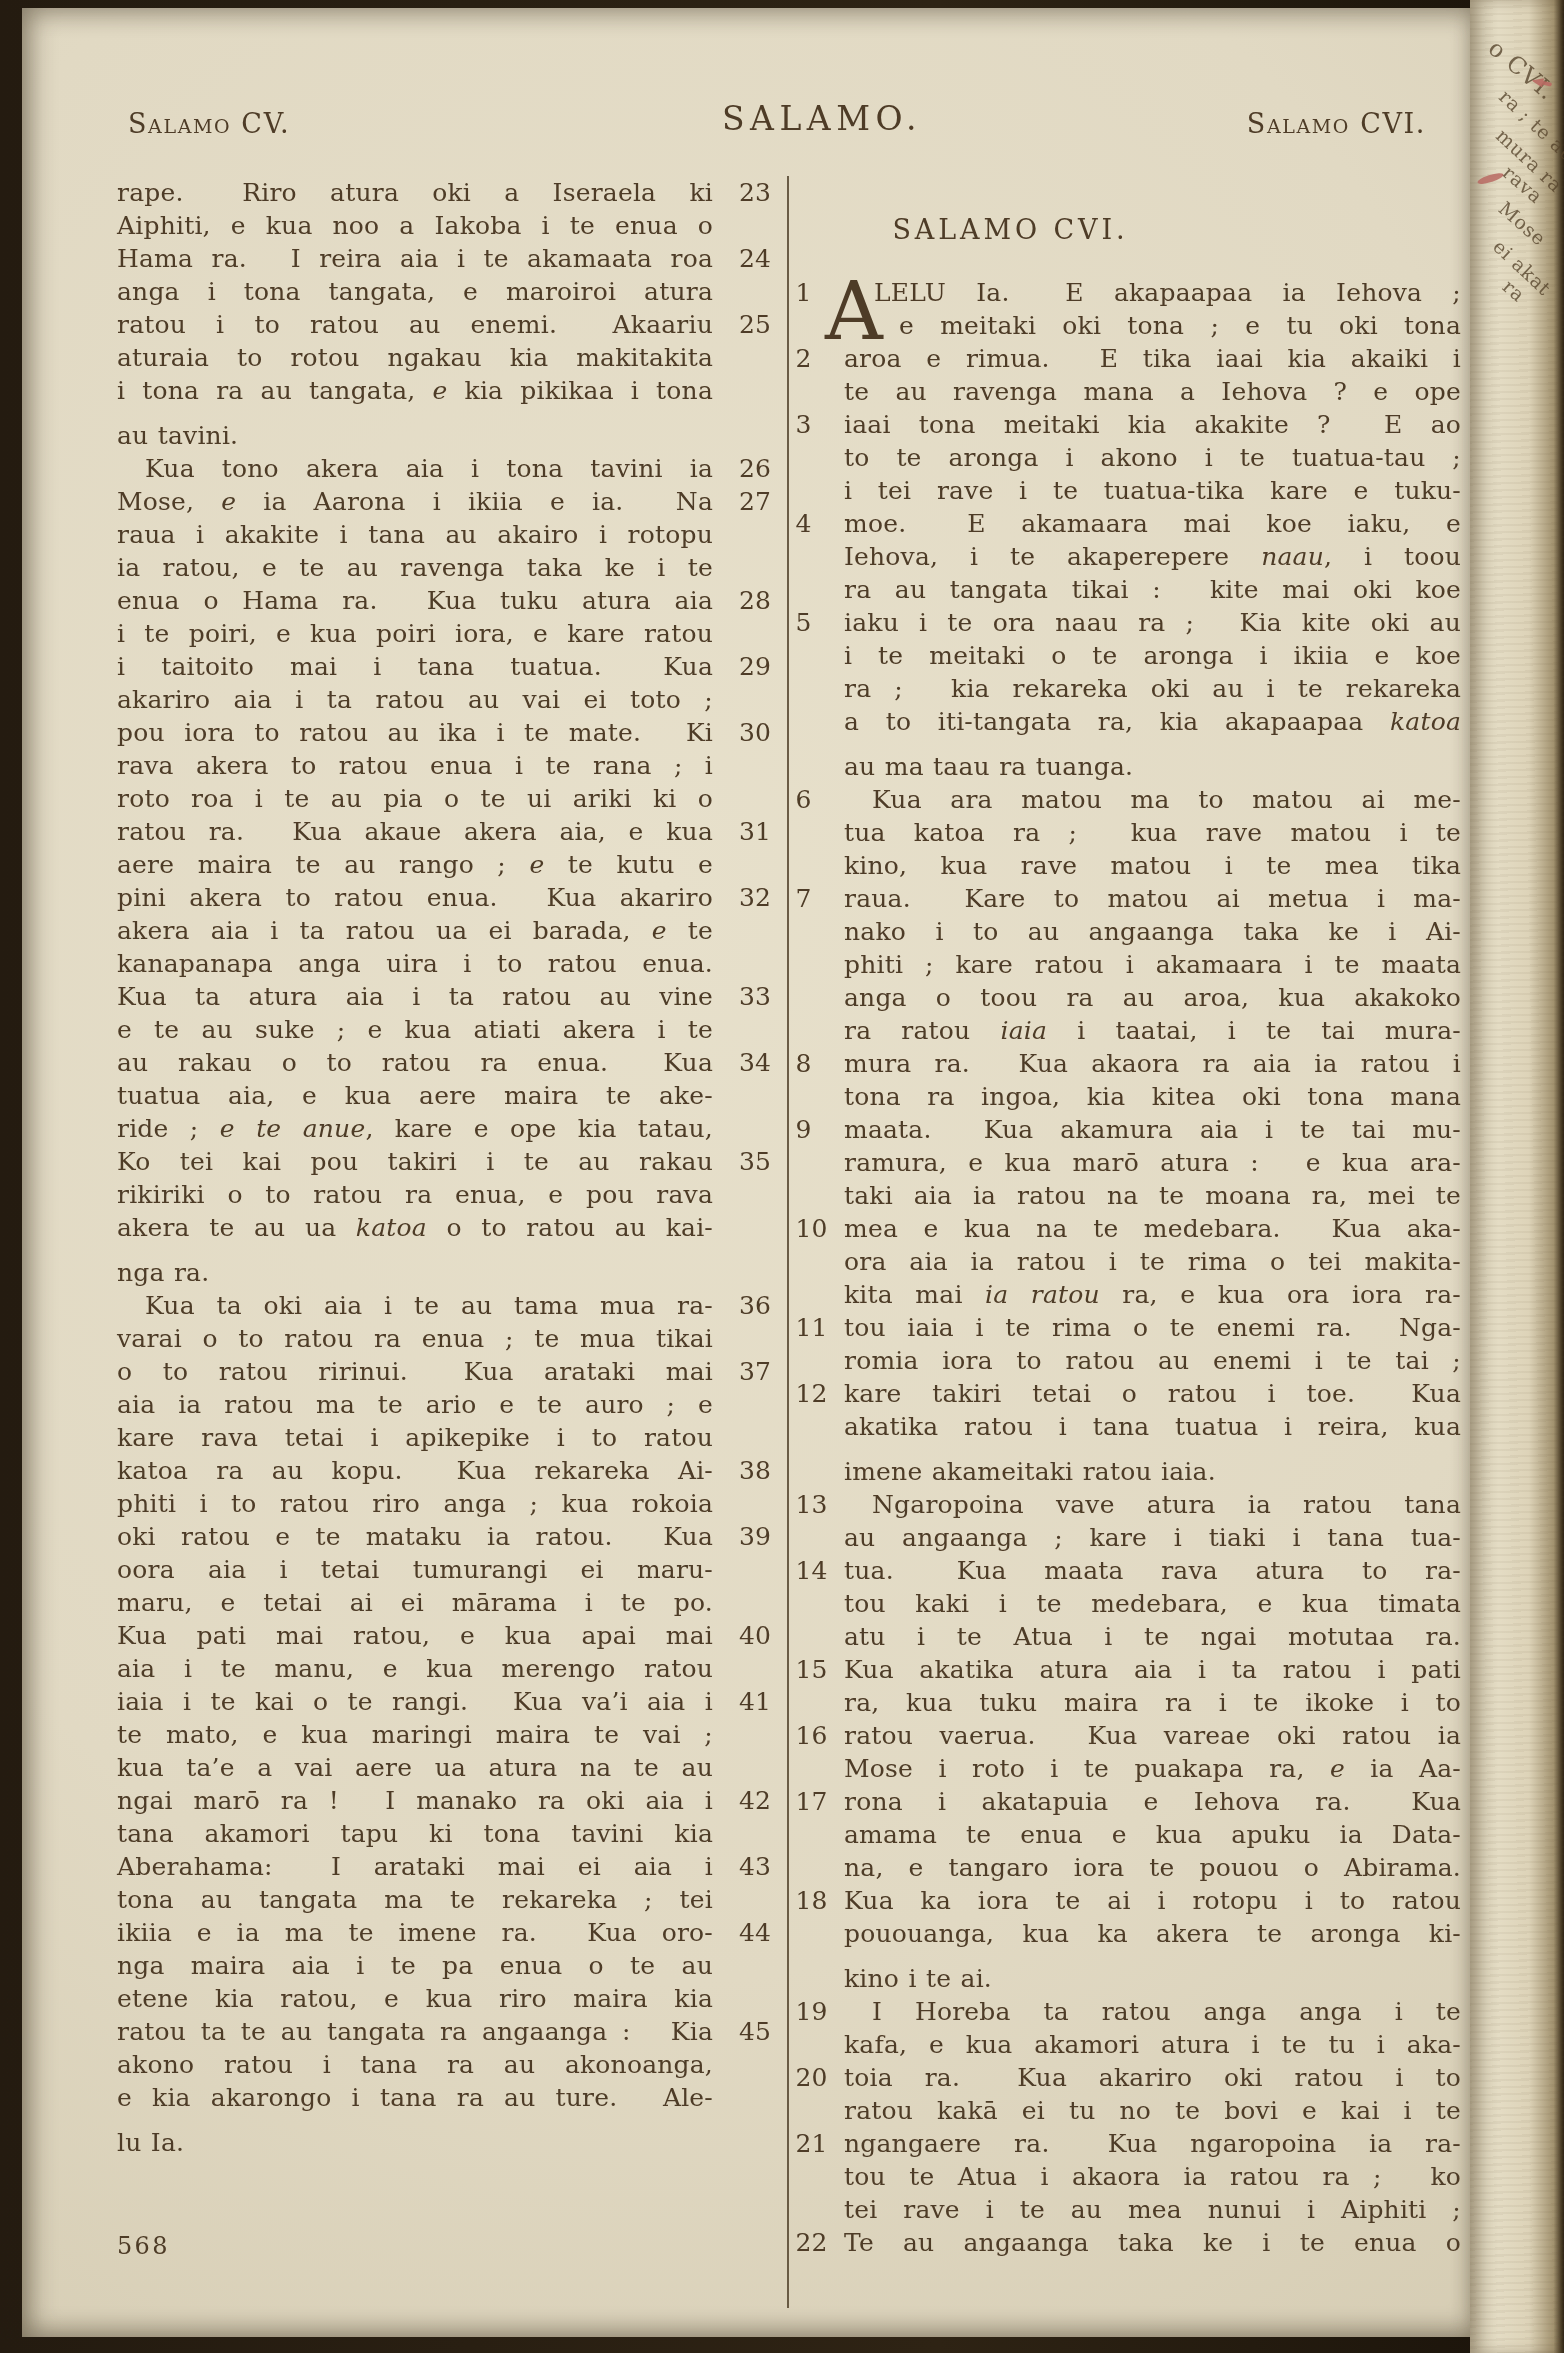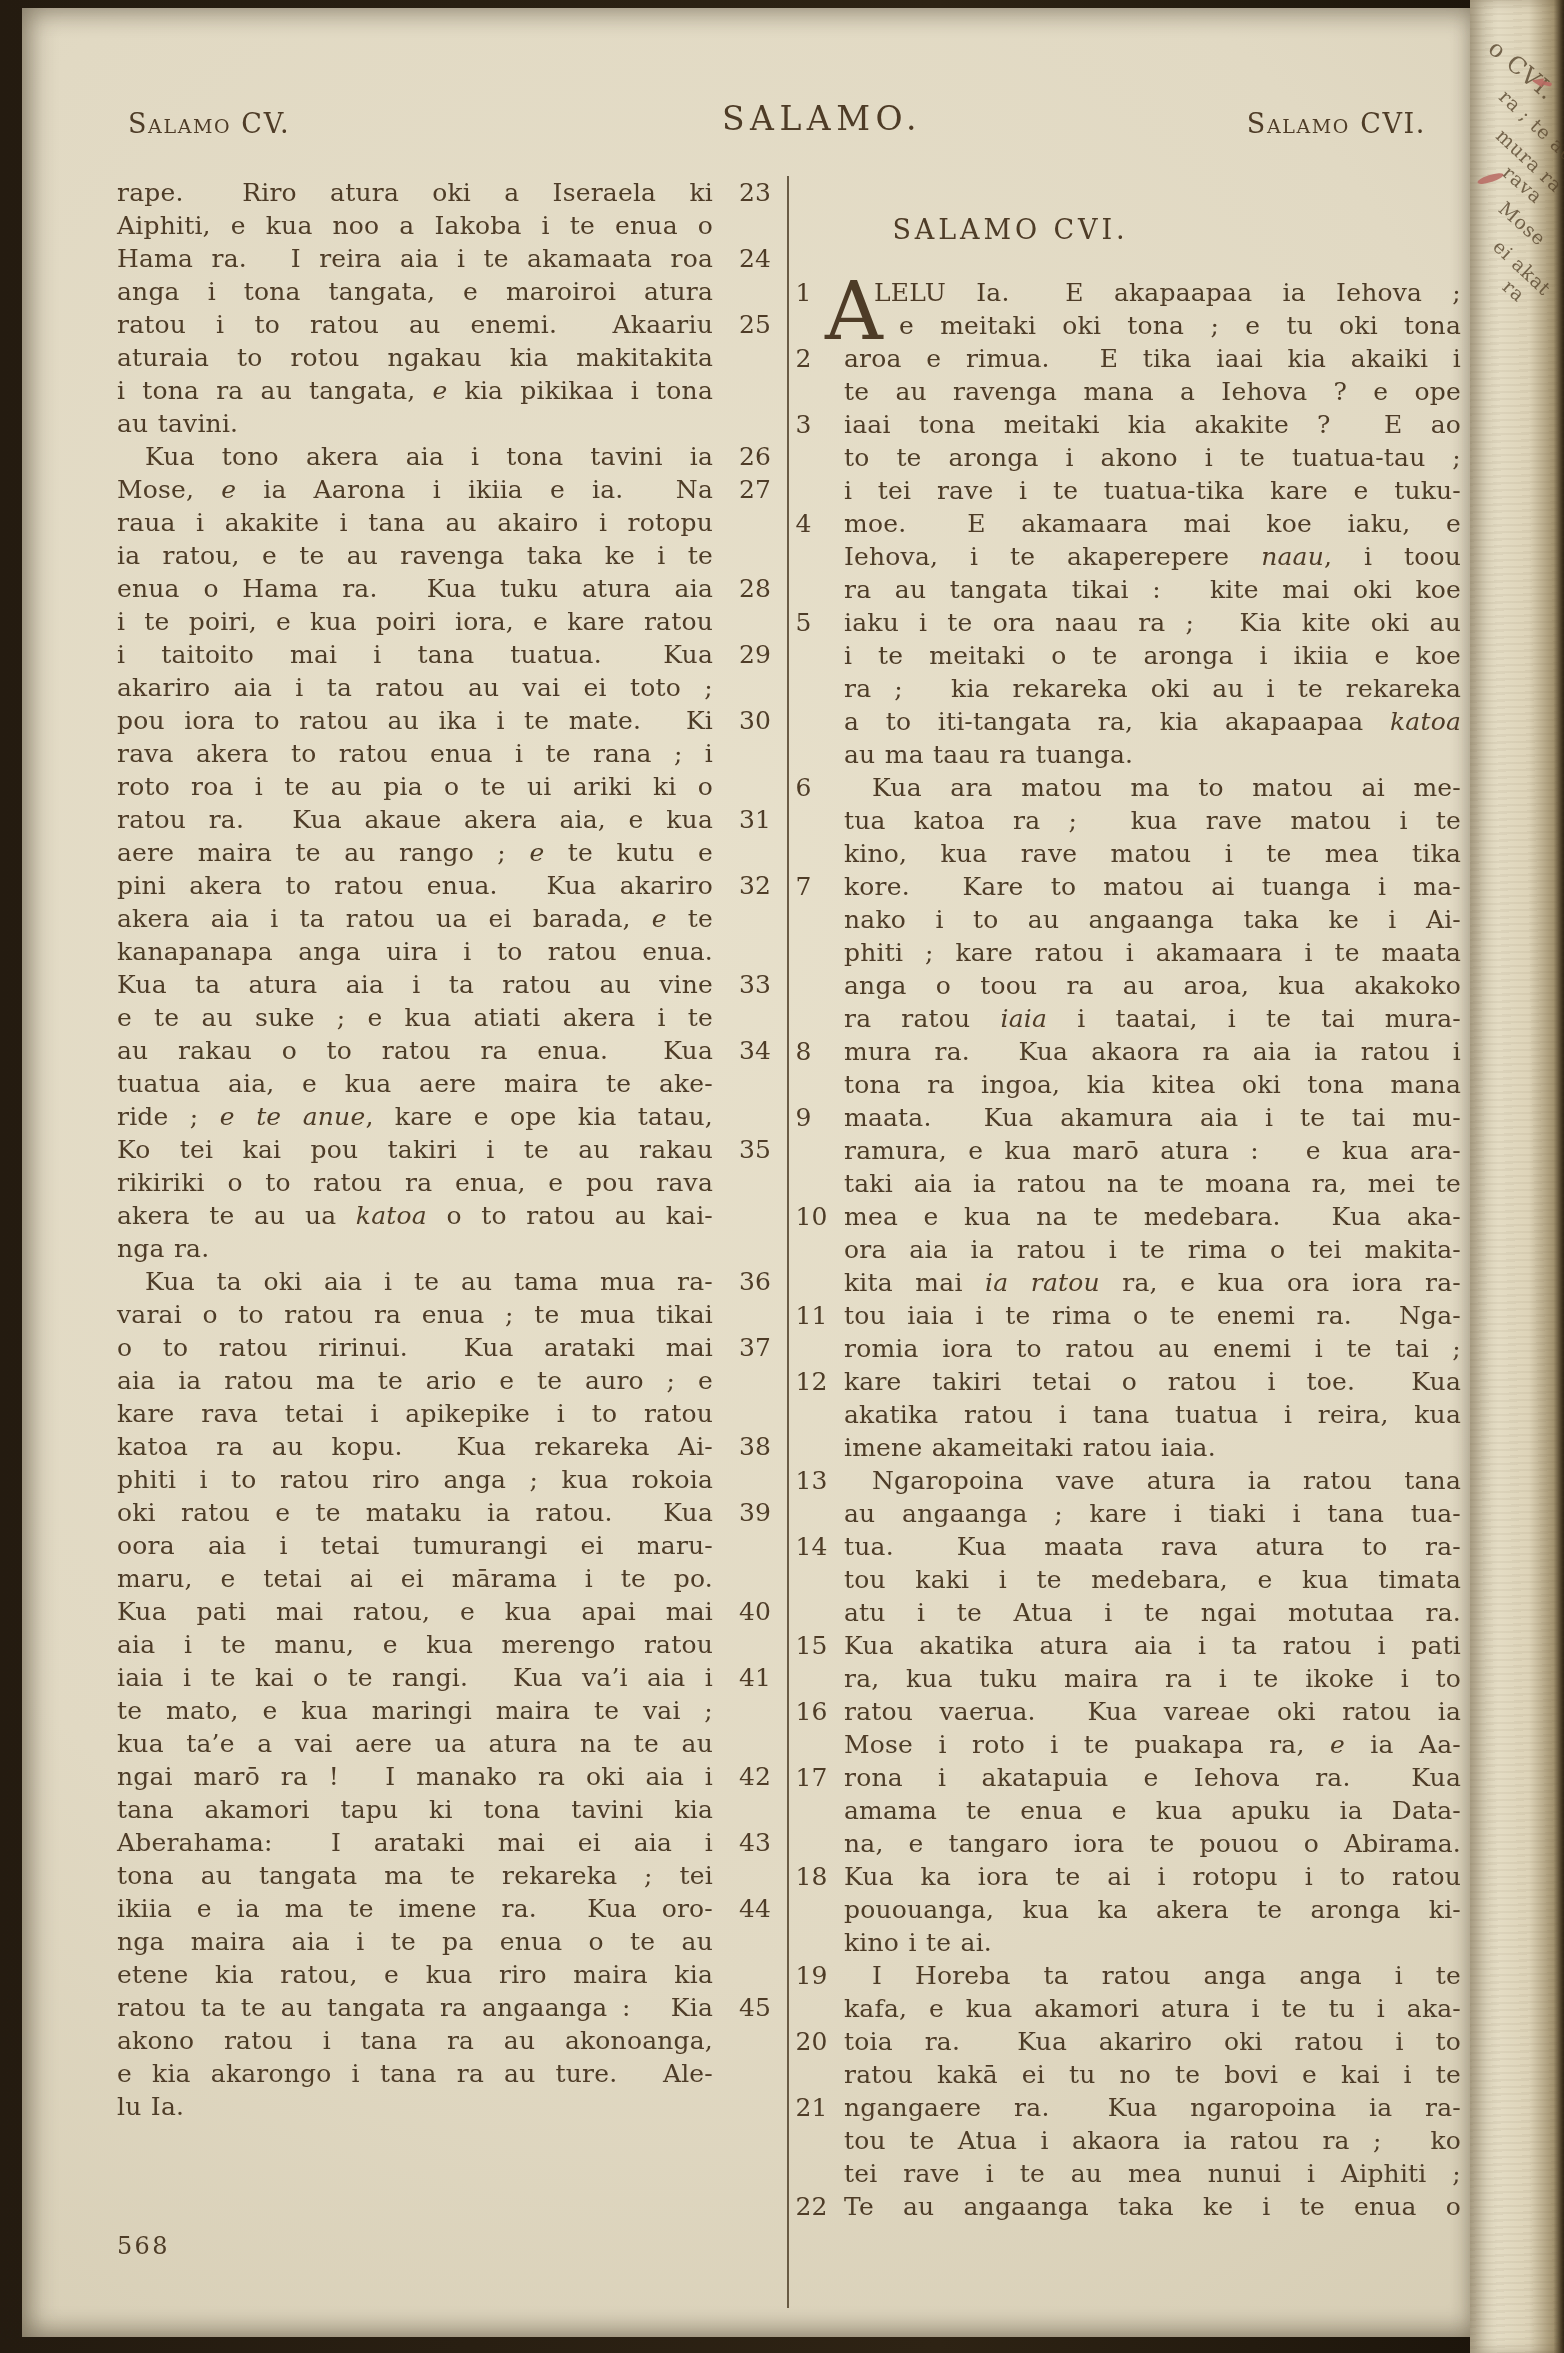--- a/index.html
+++ b/index.html
@@ -51,21 +51,21 @@
   .col-right{left:772px;width:667px;}
   .col-rule{position:absolute;left:765px;top:168px;width:2.3px;height:2132px;background:var(--rule,#55452f);opacity:.85;}
   .line{position:relative;height:33px;overflow:visible;}
   .txt{
     display:block;font-size:25px;line-height:33px;
     text-align:justify;text-align-last:justify;
     letter-spacing:0.2px;word-spacing:1.2px;
   }
   .col-left .txt{margin-right:61px;}
   .col-right .txt{margin-left:50px;}
-  .line.end .txt{text-align-last:left;}
+  .line.end .txt{text-align-last:left;margin-top:12px;}
   .line.ind .txt{padding-left:28px;}
   .line.dc1 .txt{padding-left:30px;}
   .line.dc2 .txt{padding-left:55px;}
   .vnum{position:absolute;top:0;font-size:25px;line-height:33px;}
   .col-left .vnum{right:3.1px;text-align:right;}
   .col-right .vnum{left:1.6px;}
   .txt i{font-style:italic;}
   
   .chapter-heading-row{height:100px;position:relative;}
   .chapter-heading{
@@ -360,21 +360,21 @@
             <span class="txt">Kua ara matou ma to matou ai me-</span>
           </div>
           <div class="line">
             <span class="txt">tua katoa ra ;   kua rave matou i te</span>
           </div>
           <div class="line">
             <span class="txt">kino, kua rave matou i te mea tika</span>
           </div>
           <div class="line">
             <span class="vnum">7</span>
-            <span class="txt">kore.   Kare to matou ai tuanga i ma-</span>
+            <span class="txt">raua.   Kare to matou ai metua i ma-</span>
           </div>
           <div class="line">
             <span class="txt">nako i to au angaanga taka ke i Ai-</span>
           </div>
           <div class="line">
             <span class="txt">phiti ; kare ratou i akamaara i te maata</span>
           </div>
           <div class="line">
             <span class="txt">anga o toou ra au aroa, kua akakoko</span>
           </div>

